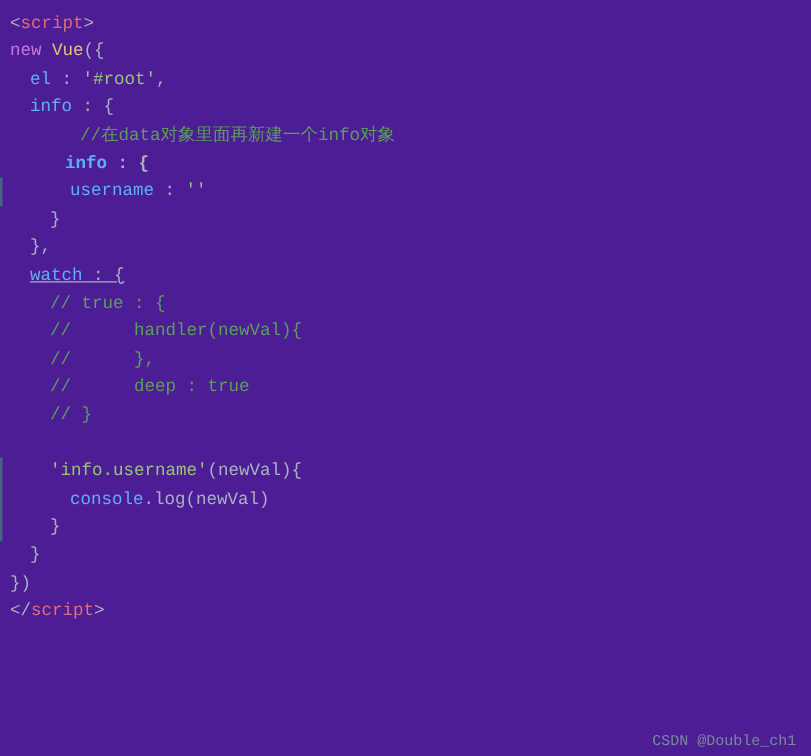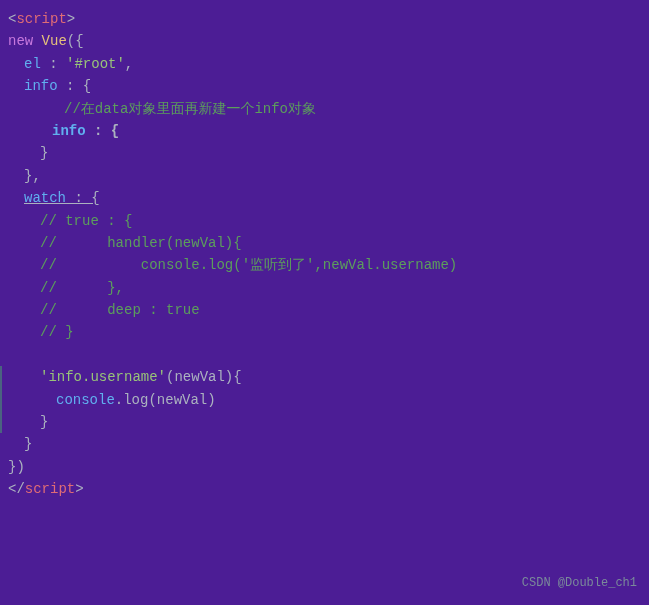--- a/index.html
+++ b/index.html
@@ -41,43 +41,43 @@
     .c-comment { color: #5c9e5c; }
     .c-property { color: #61afef; }
     .c-value { color: #e5c07b; margin-top: 16px; }
     .c-white { color: #abb2bf; }
     .c-green { color: #98c379; }
     .c-blue { color: #61afef; }
     .c-red { color: #e06c75; }
 
     .footer {
       position: absolute;
-      bottom: 12px;
+      bottom: 2px;
       right: 12px;
       color: #7a8a9a;
       font-size: 12px;
     }
   </style>
 </head>
 <body>
 
 <div class="code-container">
   <div id="code-lines">
       <div class="line"><span style="padding-left: 8px; display: inline-block;"><span class="c-bracket">&lt;</span><span class="c-red">script</span><span class="c-bracket">&gt;</span></span></div>
       <div class="line"><span style="padding-left: 8px; display: inline-block;"><span class="c-keyword">new </span><span class="c-value">Vue</span><span class="c-bracket">({</span></span></div>
       <div class="line"><span style="padding-left: 24px; display: inline-block;"><span class="c-property">el</span><span class="c-white"> : </span><span class="c-green">'#root'</span><span class="c-white">,</span></span></div>
       <div class="line"><span style="padding-left: 24px; display: inline-block;"><span class="c-property">info</span><span class="c-white"> : {</span></span></div>
       <div class="line"><span style="padding-left: 64px; display: inline-block;"><span class="c-comment">//在data对象里面再新建一个info对象</span></span></div>
       <div class="line"><span style="padding-left: 52px; display: inline-block; font-weight: bold;"><span class="c-property">info</span><span class="c-white"> : {</span></span></div>
+      <div class="line"><span style="padding-left: 54px; display: inline-block; border-left: 2px solid rgb(74, 99, 128);"><span class="c-property">username</span><span class="c-white"> : </span><span class="c-green">''</span></span></div>
       <div class="line"><span style="padding-left: 40px; display: inline-block;"><span class="c-white">}</span></span></div>
       <div class="line"><span style="padding-left: 24px; display: inline-block;"><span class="c-white">},</span></span></div>
       <div class="line"><span style="padding-left: 24px; display: inline-block; text-decoration: underline;"><span class="c-property">watch</span><span class="c-white"> : {</span></span></div>
       <div class="line"><span style="padding-left: 40px; display: inline-block;"><span class="c-comment">// true : {</span></span></div>
       <div class="line"><span style="padding-left: 40px; display: inline-block;"><span class="c-comment">//      handler(newVal){</span></span></div>
-      <div class="line"><span style="padding-left: 40px; display: inline-block;"><span class="c-comment">//          console.log('监听到了',newVal.username)</span></span></div>
       <div class="line"><span style="padding-left: 40px; display: inline-block;"><span class="c-comment">//      },</span></span></div>
       <div class="line"><span style="padding-left: 40px; display: inline-block;"><span class="c-comment">//      deep : true</span></span></div>
       <div class="line"><span style="padding-left: 40px; display: inline-block;"><span class="c-comment">// }</span></span></div>
       <div class="line"><span style="padding-left: 8px; display: inline-block;">&nbsp;</span></div>
       <div class="line"><span style="padding-left: 38px; display: inline-block; border-left: 2px solid rgb(74, 99, 128);"><span class="c-green">'info.username'</span><span class="c-white">(newVal){</span></span></div>
       <div class="line"><span style="padding-left: 54px; display: inline-block; border-left: 2px solid rgb(74, 99, 128);"><span class="c-blue">console</span><span class="c-white">.log(</span><span class="c-white">newVal</span><span class="c-white">)</span></span></div>
       <div class="line"><span style="padding-left: 38px; display: inline-block; border-left: 2px solid rgb(74, 99, 128);"><span class="c-white">}</span></span></div>
       <div class="line"><span style="padding-left: 24px; display: inline-block;"><span class="c-white">}</span></span></div>
       <div class="line"><span style="padding-left: 8px; display: inline-block;"><span class="c-white">})</span></span></div>
       <div class="line"><span style="padding-left: 8px; display: inline-block;"><span class="c-bracket">&lt;/</span><span class="c-red">script</span><span class="c-bracket">&gt;</span></span></div>

